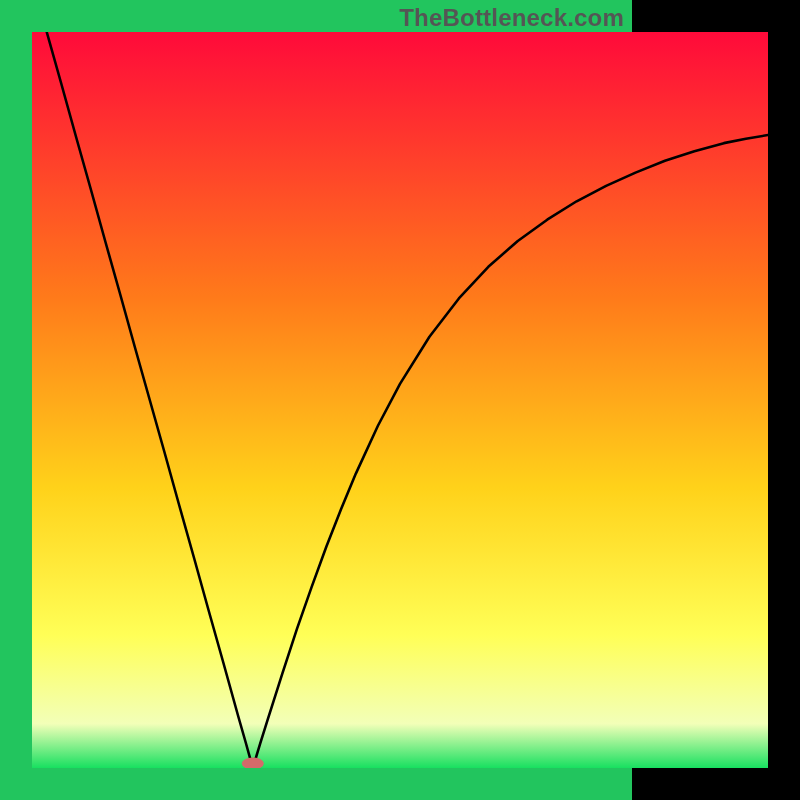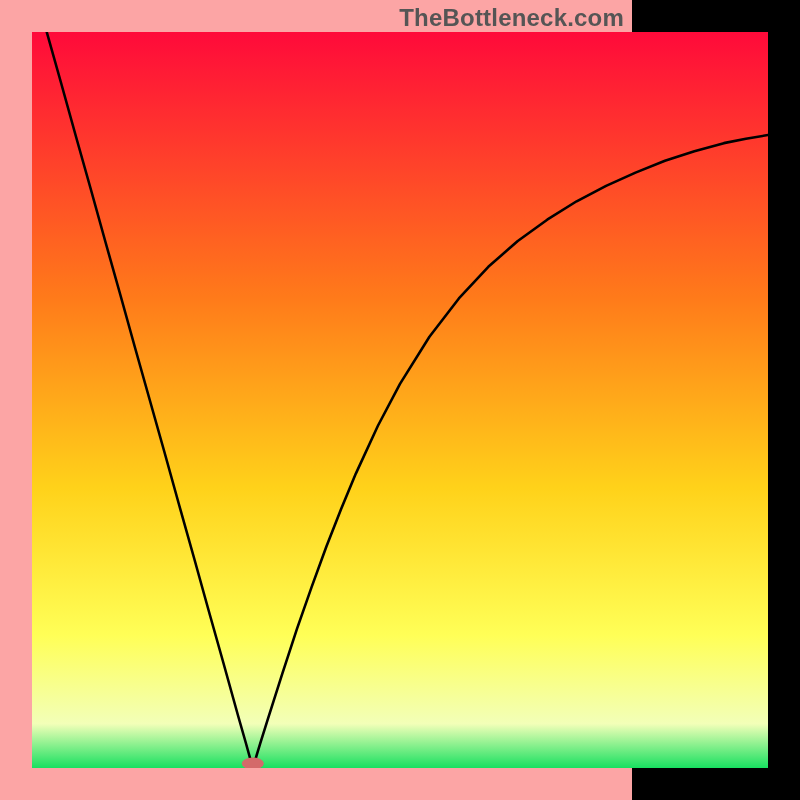--- a/index.html
+++ b/index.html
@@ -8,21 +8,21 @@
     width: 800px;
     height: 800px;
     overflow: hidden;
     background: #000;
     font-family: Arial, Helvetica, sans-serif;
   }
   .frame {
     position: relative;
     width: 632px;
     height: 800px;
-    background: #fca5a5;
+    background: #22c55e;
   }
   .watermark {
     position: absolute;
     top: 4px;
     right: 8px;
     color: #555;
     font-size: 24px;
     font-weight: 600;
     letter-spacing: 0.2px;
     user-select: none;

